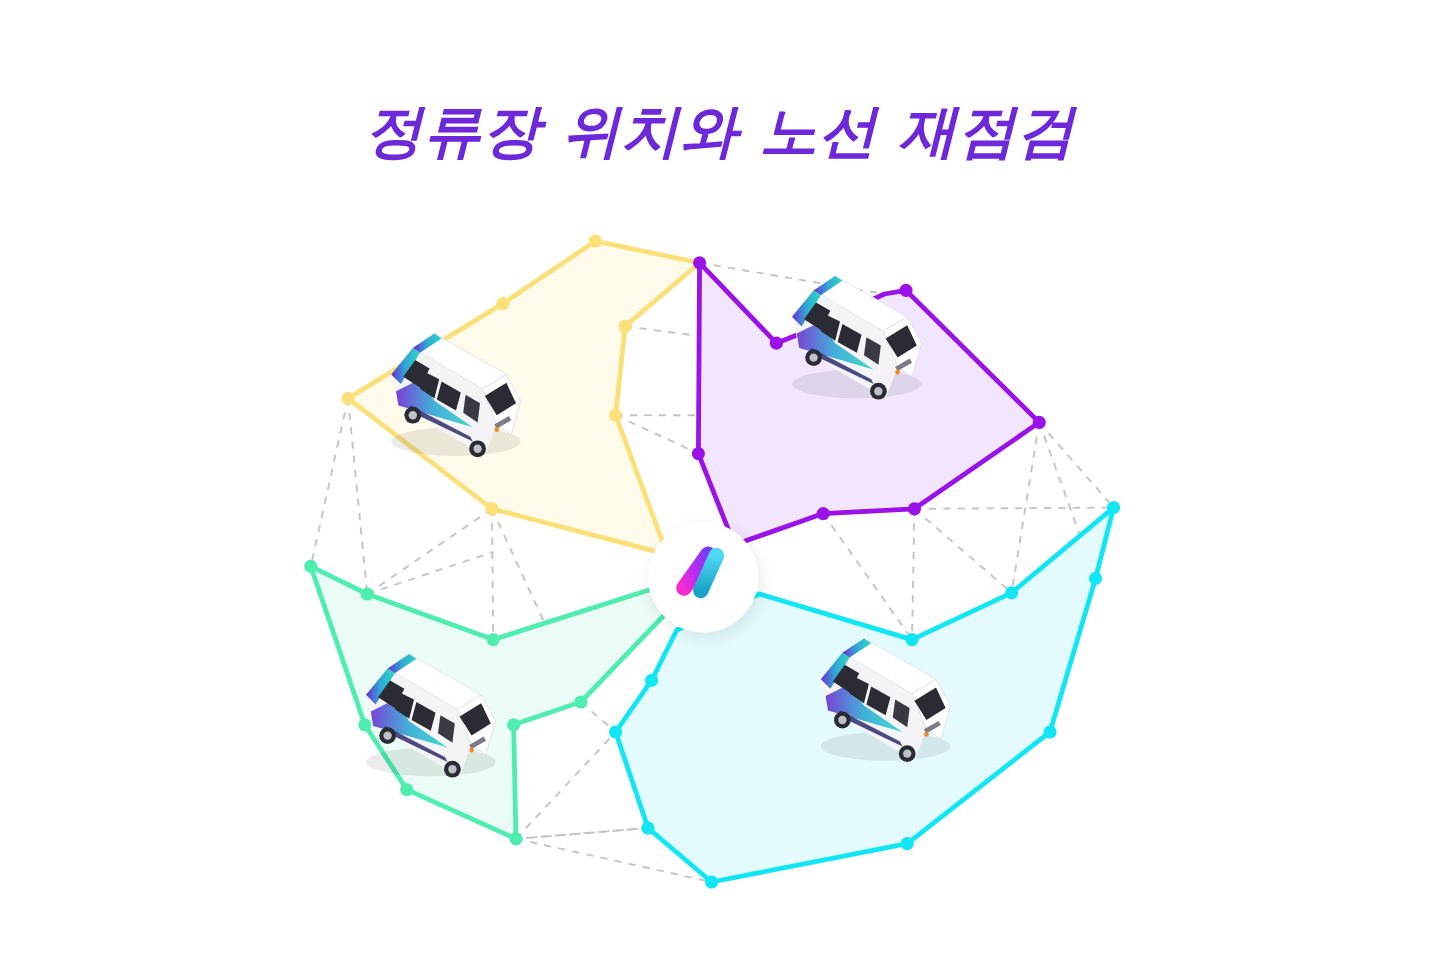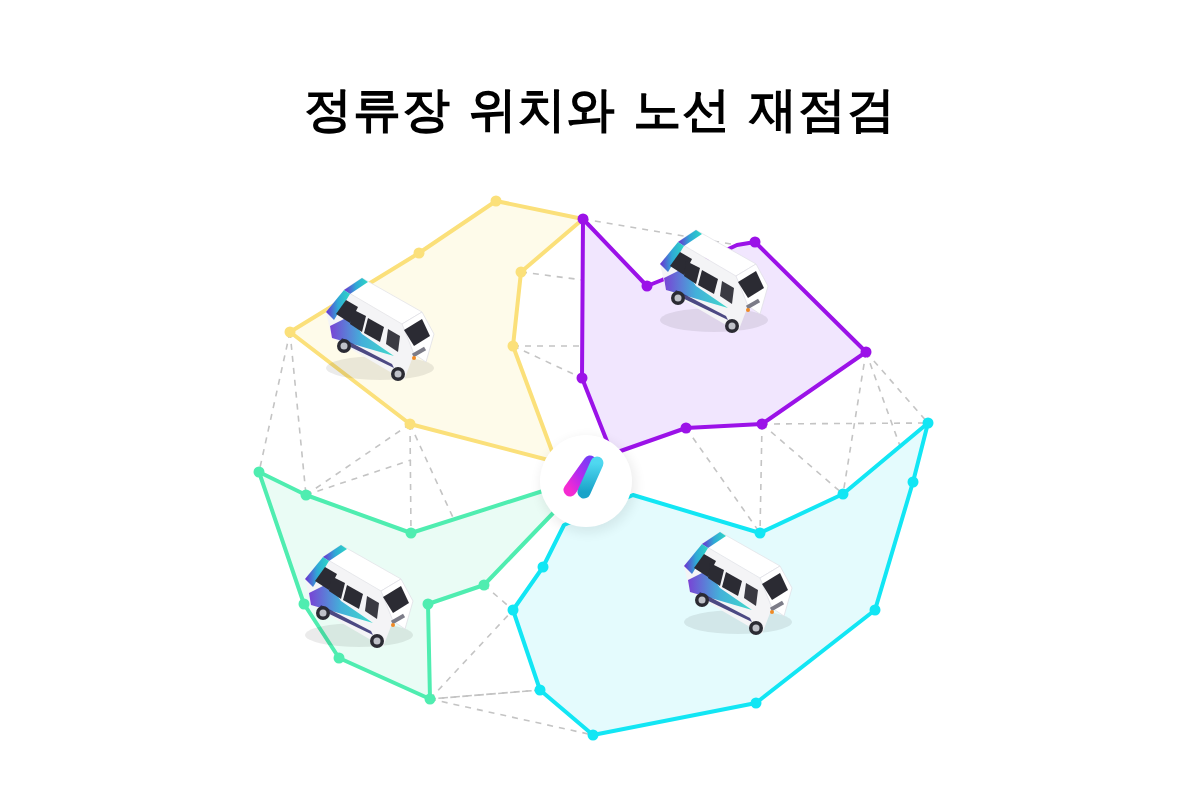--- a/index.html
+++ b/index.html
@@ -1,19 +1,19 @@
 <!DOCTYPE html>
 <html><head>
 <meta charset="utf-8">
 <style>
   html, body { margin:0; padding:0; background:#ffffff; }
   body { width:1200px; height:800px; position:relative; overflow:hidden;
          font-family:"DejaVu Sans", "Liberation Sans", sans-serif; }
   .title { position:absolute; left:0; top:78px; width:1200px; text-align:center;
-           font-size:48px; font-weight:bold; color:#000000; letter-spacing:1px; }
+           font-size:48px; font-weight:bold; color:#6d28d9; letter-spacing:1px;font-style:italic; }
   .scene { position:absolute; left:0; top:0; width:1200px; height:800px; }
 </style>
 </head>
 <body>
 
 <div class="title">정류장 위치와 노선 재점검</div>
 
 <svg class="scene" viewBox="0 0 1200 800" xmlns="http://www.w3.org/2000/svg">
   <defs>
     <linearGradient id="gPill1" x1="0" y1="1" x2="1" y2="0">

